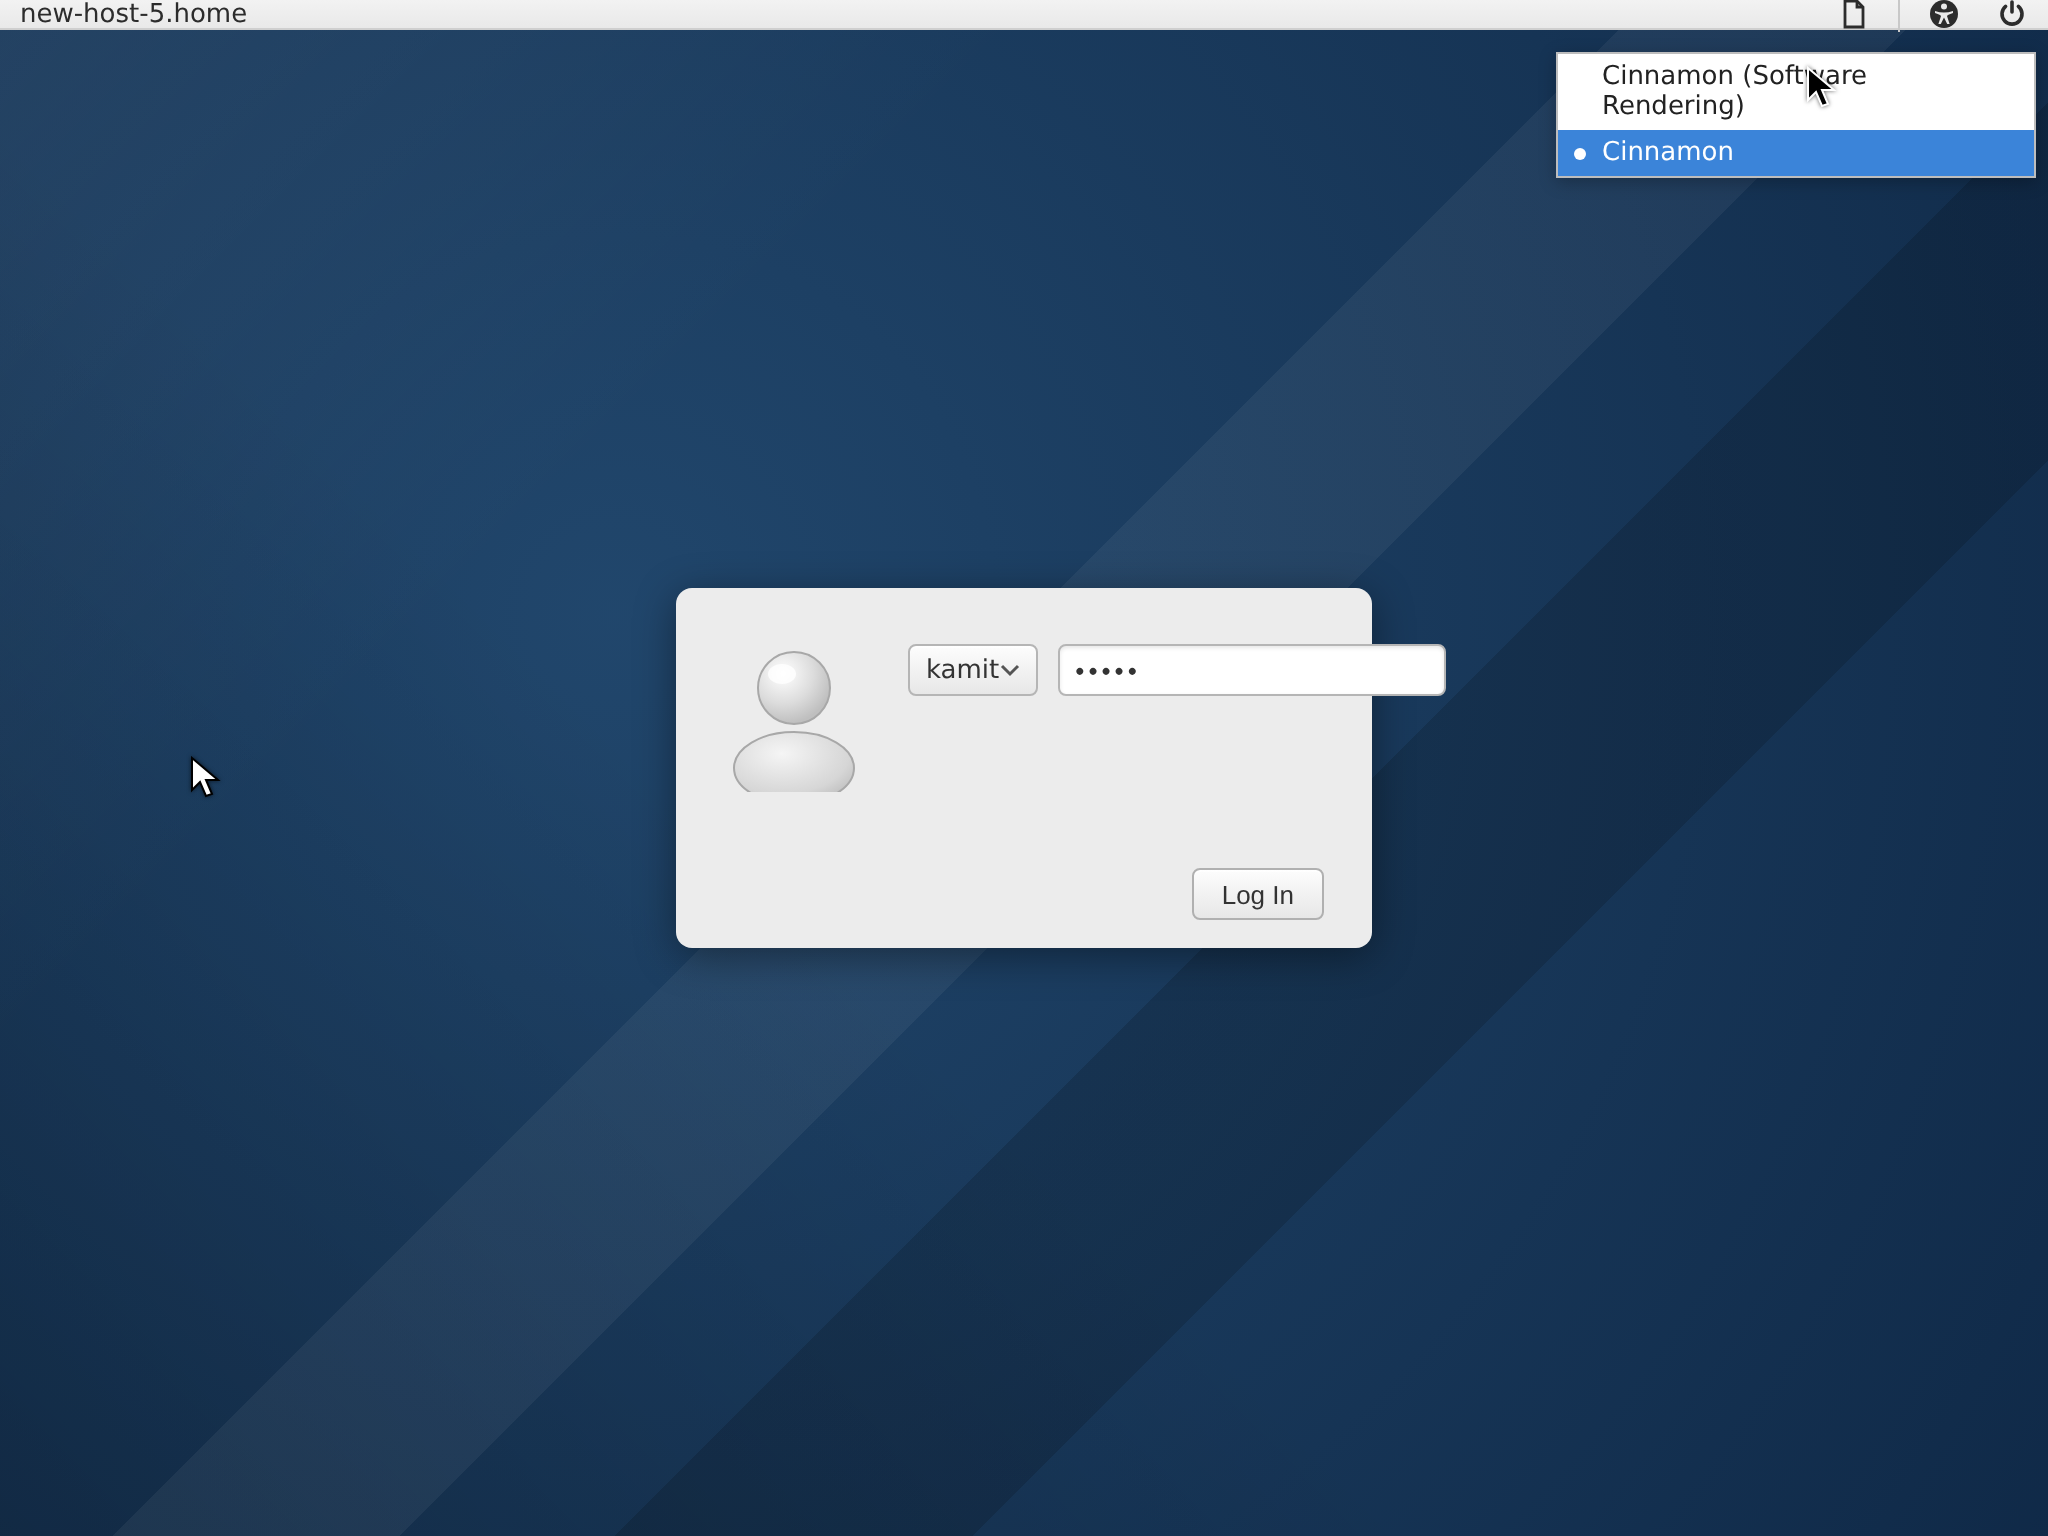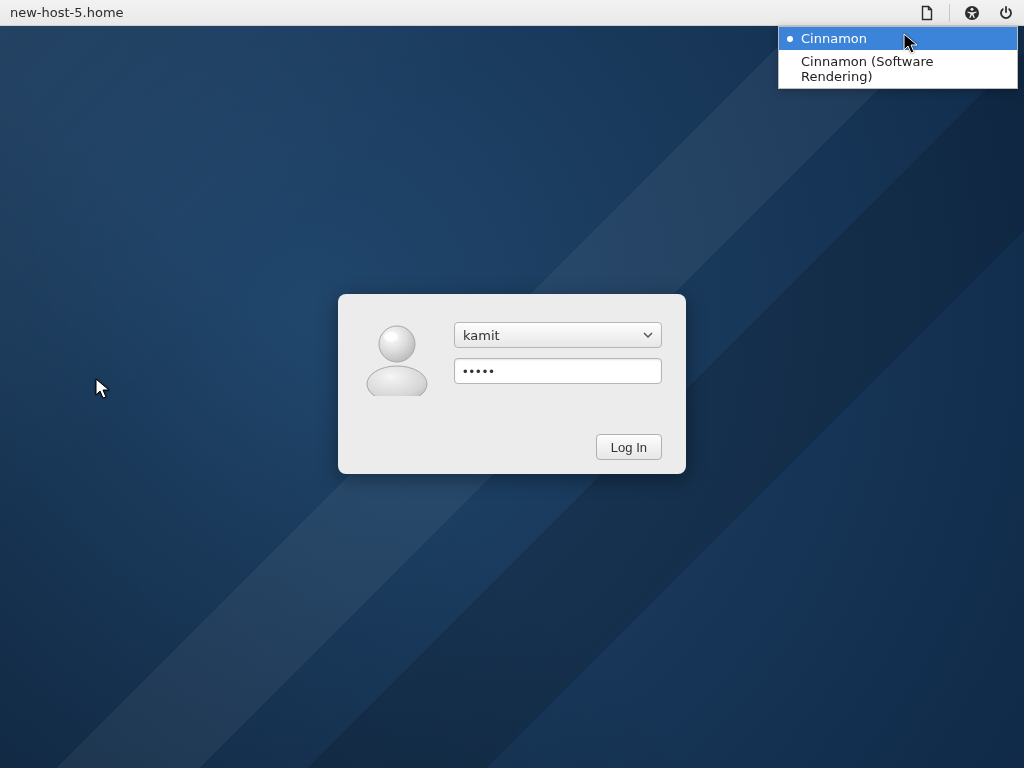--- a/index.html
+++ b/index.html
@@ -15,21 +15,21 @@
   }
   .diag {
     position:absolute; inset:0; pointer-events:none;
     background:
       linear-gradient(135deg, transparent 46%, rgba(255,255,255,0.05) 46%, rgba(255,255,255,0.05) 54%, transparent 54%),
       linear-gradient(135deg, transparent 60%, rgba(0,0,0,0.15) 60%, rgba(0,0,0,0.15) 70%, transparent 70%);
   }
 
   
   .top-panel {
-    position: absolute; top:0; left:0; right:0; height:26px;
+    position: absolute; top:0; left:0; right:0; height:15px;
     background: linear-gradient(#f2f2f2,#e9e9e9);
     border-bottom:1px solid #cfcfcf;
     display:flex; align-items:center; justify-content:space-between;
     padding:0 6px 0 10px;
     font-size:13px; color:#2c2c2c;
     z-index:100;
   }
   .panel-right { display:flex; align-items:center; gap:10px; }
   .panel-btn { width:24px; height:24px; display:flex; align-items:center; justify-content:center; cursor:pointer; border-radius:3px; }
   .panel-btn svg { width:16px; height:16px; }
@@ -52,21 +52,21 @@
   }
 
   
   .login-box {
     position:absolute; left:338px; top:294px; width:348px; height:180px;
     background:#ececec; border-radius:8px; box-shadow:0 4px 20px rgba(0,0,0,0.4);
     padding:22px 24px 18px 24px;
   }
   .login-row { display:flex; align-items:flex-start; gap:22px; }
   .avatar { width:70px; height:80px; flex:none; }
-  .fields { flex:1; display:flex; flex-direction:column; gap:10px; padding-top:6px;}
+  .fields { flex:1; display:flex; flex-direction:row; gap:10px; padding-top:6px;}
   .dropdown {
     height:26px; border:1px solid #b5b5b5; border-radius:4px;
     background:linear-gradient(#fdfdfd,#e7e7e7);
     display:flex; align-items:center; justify-content:space-between;
     padding:0 8px; font-size:13px; color:#333; cursor:pointer;
     box-shadow: inset 0 1px 0 rgba(255,255,255,0.7);
   }
   .dropdown svg{ width:10px; height:10px; }
   .password {
     height:26px; border:1px solid #b5b5b5; border-radius:4px; background:#fff;
@@ -109,25 +109,25 @@
     <div class="panel-btn">
       <svg viewBox="0 0 16 16">
         <path fill="none" stroke="#2c2c2c" stroke-width="1.8" stroke-linecap="round" d="M8 2 v5"></path>
         <path fill="none" stroke="#2c2c2c" stroke-width="1.8" stroke-linecap="round" d="M4.8 4.2 A5 5 0 1 0 11.2 4.2"></path>
       </svg>
     </div>
   </div>
 </div>
 
 <div class="session-menu">
+  <div class="session-item">
+    <span>Cinnamon (Software Rendering)</span>
+  </div>
   <div class="session-item selected">
     <span>Cinnamon</span>
-  </div>
-  <div class="session-item">
-    <span>Cinnamon (Software Rendering)</span>
   </div>
 </div>
 
 <div class="login-box">
   <div class="login-row">
     <div class="avatar">
       <svg viewBox="0 0 70 80">
         <defs>
           <radialGradient id="g1" cx="35%" cy="30%" r="70%">
             <stop offset="0%" stop-color="#ffffff"></stop>

